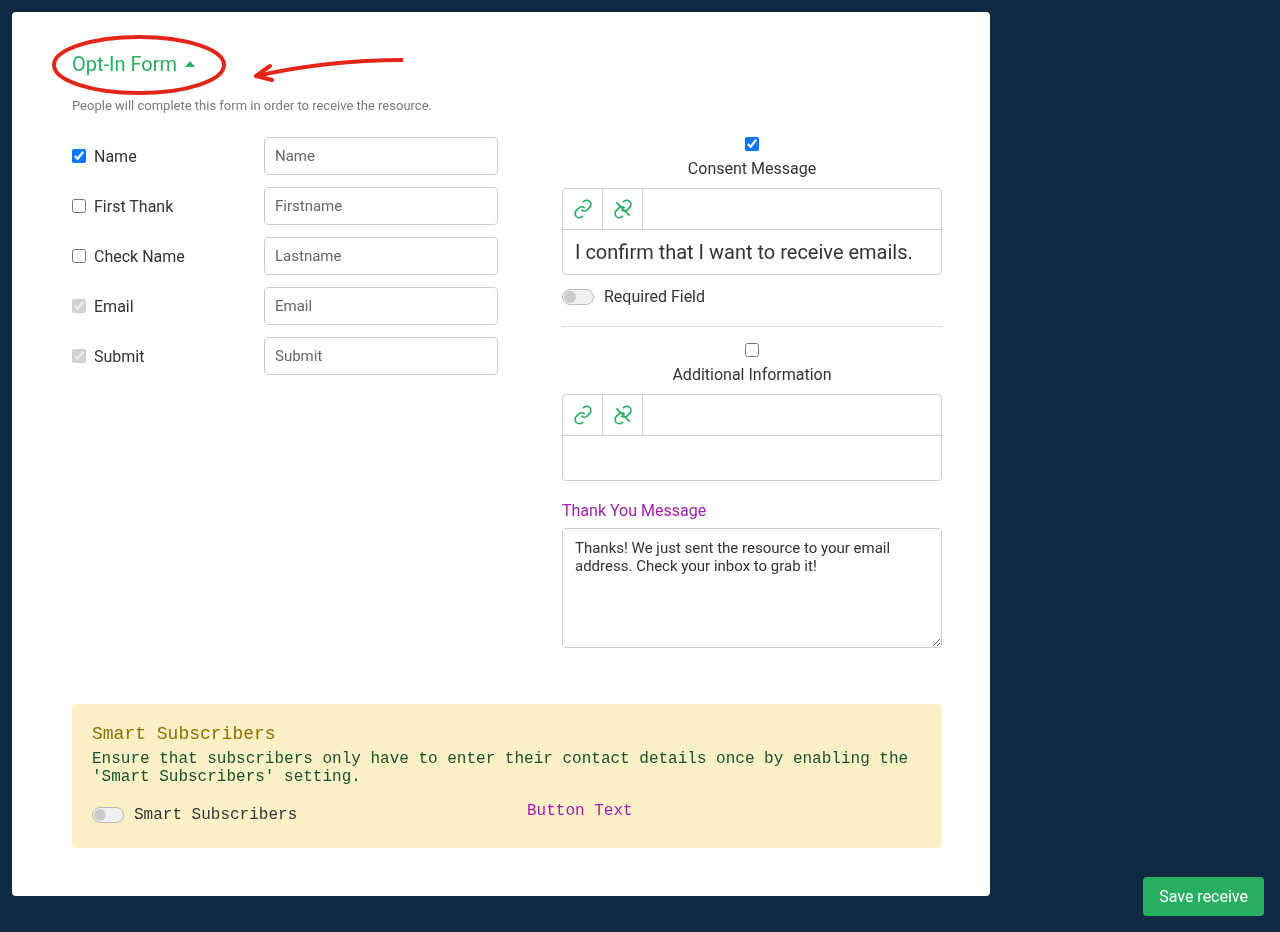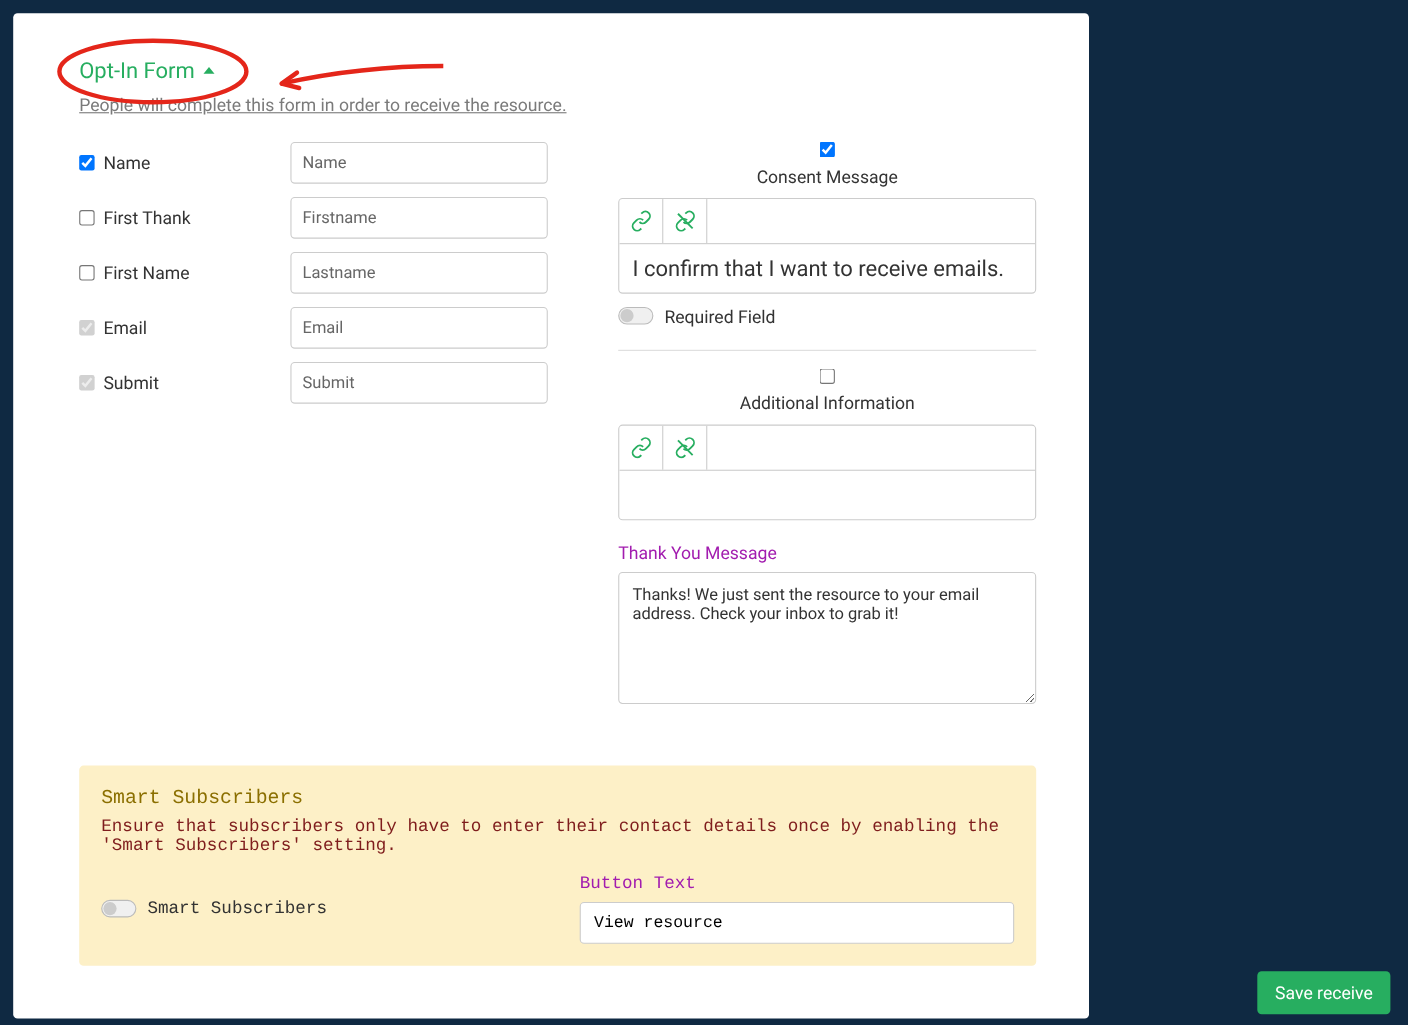--- a/index.html
+++ b/index.html
@@ -65,23 +65,22 @@
     .red-arrow {
       position: absolute;
       top: 4px;
       left: 176px;
       width: 160px;
       height: 30px;
       pointer-events: none;
     }
     .section-desc {
       color: #7a7a7a;
-      font-size: 16px;
-      margin-top: 2px;
-      text-decoration: underline;
+      font-size: 13px;
+      margin-top: 14px;
     }
     .columns {
       display: flex;
       gap: 64px;
       margin-top: 24px;
     }
     .col-left, .col-right {
       flex: 1;
     }
     .field-row {
@@ -154,20 +153,21 @@
       padding: 10px 12px;
       min-height: 44px;
       font-size: 20px;
       color: #333;
     }
     .editor-content.empty {
       min-height: 44px;
     }
     .toggle-row {
       display: flex;
+      align-items: center;
       gap: 10px;
       margin-top: 12px;
       margin-bottom: 16px;
     }
     .toggle {
       width: 32px;
       height: 16px;
       border-radius: 8px;
       background: #f0f0f0;
       border: 1px solid #bbb;
@@ -217,21 +217,21 @@
       margin-top: 32px;
       font-family: Liberation Mono, monospace;
     }
     .smart-title {
       color: #8b6f00;
       font-size: 18px;
       font-weight: 500;
       margin-bottom: 6px;
     }
     .smart-desc {
-      color: #7f1d1d;
+      color: #14532d;
       font-size: 16px;
       margin-bottom: 16px;
     }
     .smart-row {
       display: flex;
       gap: 40px;
     }
     .smart-left {
       flex: 1;
       display: flex;
@@ -306,21 +306,21 @@
         <label class="field-check-label">
           <input type="checkbox" style="">
           <span>First Thank</span>
         </label>
         <input class="field-input" placeholder="Firstname" style="">
       </div>
 
       <div class="field-row">
         <label class="field-check-label">
           <input type="checkbox" style="">
-          <span>First Name</span>
+          <span>Check Name</span>
         </label>
         <input class="field-input" placeholder="Lastname" style="">
       </div>
 
       <div class="field-row">
         <label class="field-check-label">
           <input type="checkbox" checked="" disabled="" style="">
           <span>Email</span>
         </label>
         <input class="field-input" placeholder="Email" style="">
@@ -403,19 +403,18 @@
   <div class="smart-box">
     <div class="smart-title">Smart Subscribers</div>
     <div class="smart-desc">Ensure that subscribers only have to enter their contact details once by enabling the 'Smart Subscribers' setting.</div>
     <div class="smart-row">
       <div class="smart-left">
         <div class="toggle"></div>
         <span class="toggle-label">Smart Subscribers</span>
       </div>
       <div class="smart-right">
         <div class="label-green">Button Text</div>
-        <input class="button-text-input" value="View resource" style="">
       </div>
     </div>
   </div>
 </div>
 
 <button class="save-btn">Save receive</button>
 
 </body></html>

